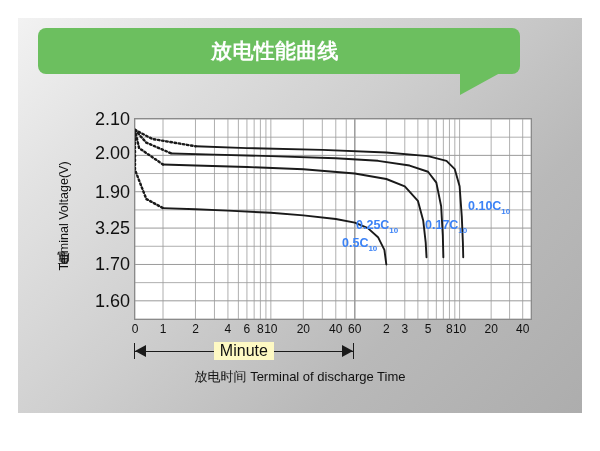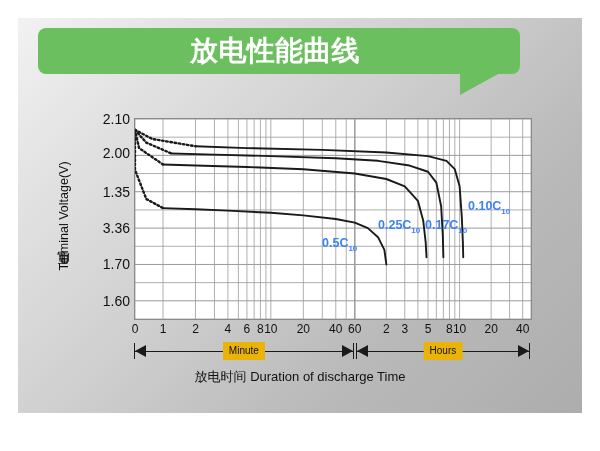--- a/index.html
+++ b/index.html
@@ -10,53 +10,53 @@
   .panel{position:absolute;left:18px;top:18px;width:564px;height:395px;
     background:linear-gradient(135deg,#f2f2f2 0%,#e3e3e3 18%,#cfcfcf 45%,#b9b9b9 72%,#adadad 100%);}
 
   
   .bubble{position:absolute;left:38px;top:28px;width:482px;height:46px;
     background:#6cbf5f;border-radius:8px;}
   .bubble-tail{position:absolute;left:460px;top:73px;width:0;height:0;
     border-left:0 solid transparent;border-top:22px solid #6cbf5f;border-right:40px solid transparent;}
   .bubble-text{position:absolute;left:0;top:0;width:482px;height:46px;
     display:flex;align-items:center;justify-content:center;color:#ffffff;
-    font-size:28px;font-weight:bold;letter-spacing:.3px;white-space:nowrap;}
+    font-size:21px;font-weight:bold;letter-spacing:.3px;white-space:nowrap;}
 
   
   .temp{position:absolute;left:368px;top:88px;font-size:11.5px;color:#1b1b1b;white-space:nowrap;}
   .temp sup{font-size:7.5px;vertical-align:super;}
 
   
   .ytitle{position:absolute;left:56px;top:118px;width:16px;height:200px;
     writing-mode:vertical-rl;transform:rotate(180deg);
     display:flex;align-items:center;justify-content:center;
     font-size:12.5px;color:#111;white-space:nowrap;}
 
   
   .plot{position:absolute;left:134px;top:118px;width:398px;height:202px;
     background:#ffffff;border:1px solid #8a8a8a;box-sizing:border-box;}
   .plot svg{display:block;}
 
   
-  .ylab{position:absolute;right:0;font-size:14px;color:#111;text-align:right;
+  .ylab{position:absolute;right:0;font-size:18px;color:#111;text-align:right;
     transform:translateY(-50%);white-space:nowrap;}
   .ylabs{position:absolute;left:82px;top:118px;width:48px;height:202px;}
 
   
   .xlabs{position:absolute;left:134px;top:322px;width:398px;height:16px;}
   .xlab{position:absolute;top:0;font-size:12px;color:#111;transform:translateX(-50%);white-space:nowrap;}
 
   
   .ranges{position:absolute;left:134px;top:342px;width:398px;height:18px;}
   .rng{position:absolute;top:0;height:18px;}
   .rng .line{position:absolute;top:9px;height:1px;background:#1a1a1a;left:0;right:0;}
   .rng .cap{position:absolute;top:1px;width:1px;height:16px;background:#1a1a1a;}
   .rng .lab{position:absolute;top:0;left:50%;transform:translateX(-50%);
-    background:#eab308;padding:0 6px;font-size:10px;color:#111;line-height:18px;white-space:nowrap;}
+    background:#fef9c3;padding:0 6px;font-size:16px;color:#111;line-height:18px;white-space:nowrap;}
   .arw{position:absolute;top:3px;width:0;height:0;border-top:6px solid transparent;border-bottom:6px solid transparent;}
   .arw.l{border-right:11px solid #1a1a1a;}
   .arw.r{border-left:11px solid #1a1a1a;}
 
   
   .xtitle{position:absolute;left:18px;top:368px;width:564px;text-align:center;
     font-size:13px;color:#111;white-space:nowrap;}
 
   
   .clab{position:absolute;font-size:12.5px;font-weight:bold;color:#3b82f6;white-space:nowrap;}
@@ -76,22 +76,22 @@
     </div>
   </div>
   <div class="bubble-tail"></div>
 
 
   <div class="ytitle">电压 Terminal Voltage(V)</div>
 
   <div class="ylabs">
       <div class="ylab" style="top: 1px;">2.10</div>
       <div class="ylab" style="top: 35px;">2.00</div>
-      <div class="ylab" style="top: 73.7273px;">1.35</div>
-      <div class="ylab" style="top: 110.091px;">3.36</div>
+      <div class="ylab" style="top: 73.7273px;">1.90</div>
+      <div class="ylab" style="top: 110.091px;">3.25</div>
       <div class="ylab" style="top: 146.455px; margin-left: 16px;">1.70</div>
       <div class="ylab" style="top: 182.818px; text-align: center;">1.60</div>
     </div>
 
   <div class="plot">
     <svg id="grid-svg" width="396" height="200" viewBox="0 0 396 200">
         <line x1="0" y1="200" x2="396" y2="200" stroke="#9a9a9a" stroke-width="0.8"></line>
         <line x1="0" y1="181.8181818181818" x2="396" y2="181.8181818181818" stroke="#9a9a9a" stroke-width="1"></line>
         <line x1="0" y1="163.6363636363636" x2="396" y2="163.6363636363636" stroke="#9a9a9a" stroke-width="0.8"></line>
         <line x1="0" y1="145.4545454545454" x2="396" y2="145.4545454545454" stroke="#9a9a9a" stroke-width="1"></line>
@@ -167,30 +167,22 @@
 
   <div class="ranges">
     <div class="rng" id="rng-min" style="left: 0px; width: 219.78px;">
       <div class="line"></div>
       <div class="cap" style="left:0"></div>
       <div class="arw l" style="left:1px"></div>
       <div class="arw r" style="right:1px"></div>
       <div class="cap" style="right:0"></div>
       <div class="lab">Minute</div>
     </div>
-    <div class="rng" id="rng-hr" style="left: 221.78px; width: 174.22px;">
-      <div class="line"></div>
-      <div class="cap" style="left:0"></div>
-      <div class="arw l" style="left:1px"></div>
-      <div class="arw r" style="right:1px"></div>
-      <div class="cap" style="right:0"></div>
-      <div class="lab">Hours</div>
-    </div>
   </div>
 
-  <div class="xtitle">放电时间  Duration of discharge Time</div>
+  <div class="xtitle">放电时间  Terminal of discharge Time</div>
 
-  <div class="clab" id="lab-05" style="left:322px;top:236px"><span>0.5C</span><sub>10</sub></div>
-  <div class="clab" id="lab-025" style="left:378px;top:218px"><span>0.25C</span><sub>10</sub></div>
+  <div class="clab" id="lab-05" style="left:342px;top:236px"><span>0.5C</span><sub>10</sub></div>
+  <div class="clab" id="lab-025" style="left:356px;top:218px"><span>0.25C</span><sub>10</sub></div>
   <div class="clab" id="lab-017" style="left:425px;top:218px"><span>0.17C</span><sub>10</sub></div>
   <div class="clab" id="lab-010" style="left:468px;top:199px"><span>0.10C</span><sub>10</sub></div>
 
 </div>
 
 </body></html>

